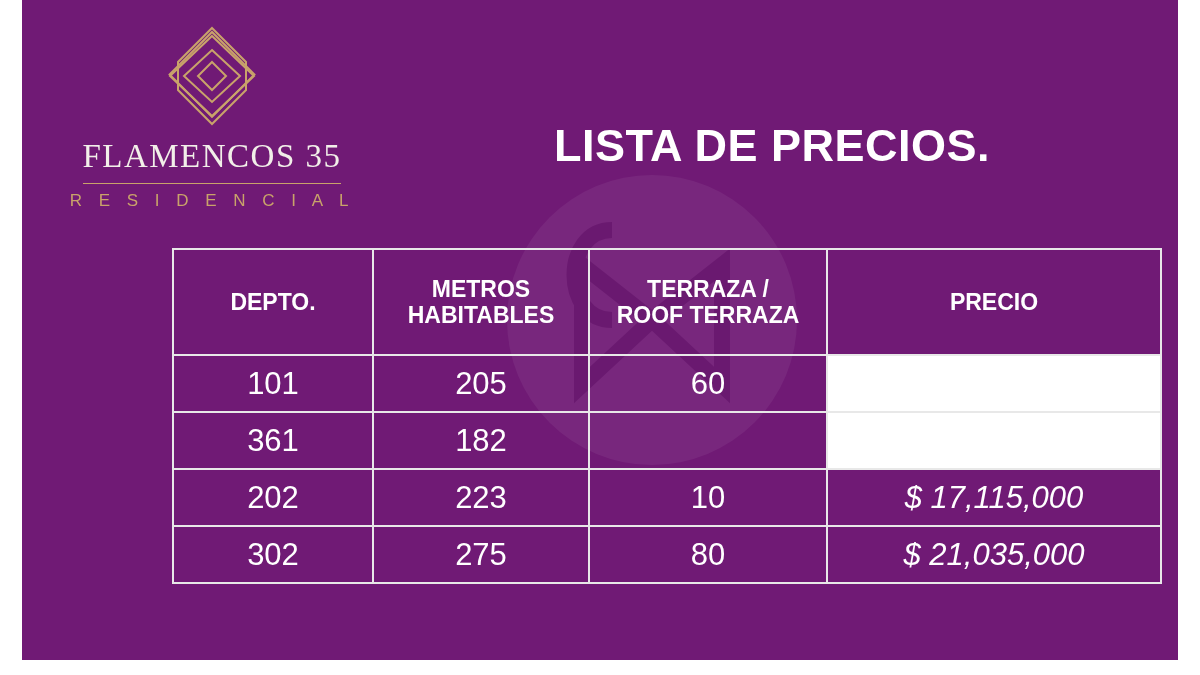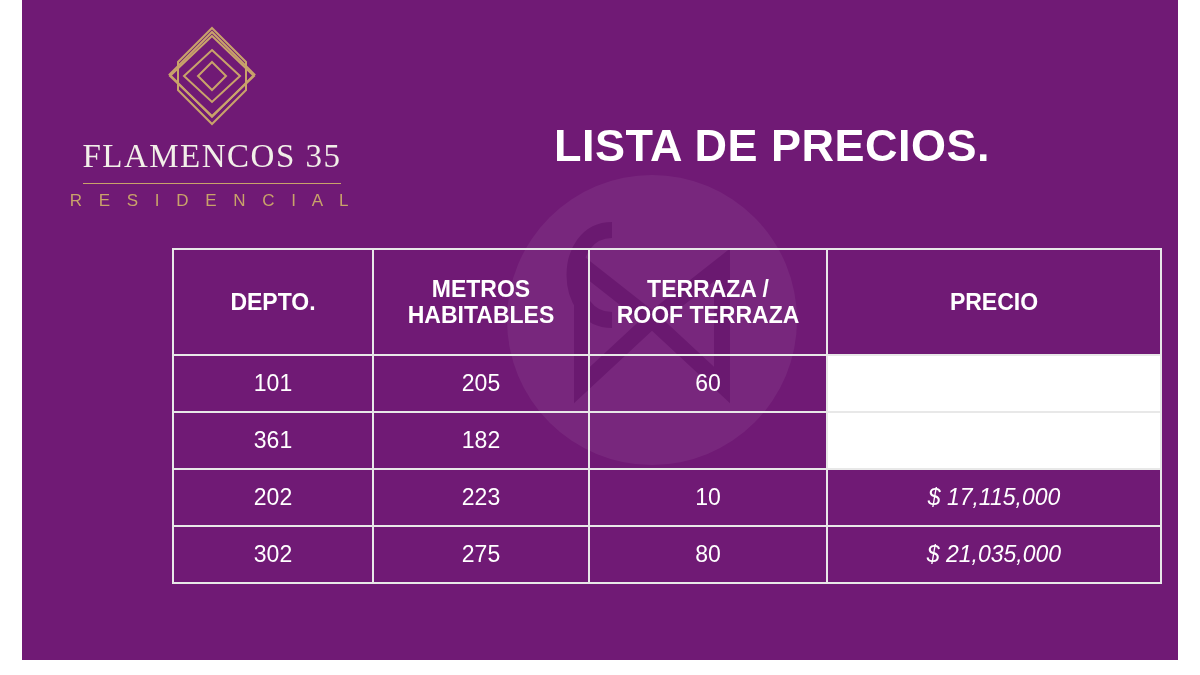--- a/index.html
+++ b/index.html
@@ -89,21 +89,21 @@
     border-collapse: collapse;
     width: 988px;
     table-layout: fixed;
     margin-top: 12px;
   }
   table.price th,
   table.price td {
     border: 2px solid #e8e8e8;
     text-align: center;
     color: #ffffff;
-    font-size: 23px;
+    font-size: 31px;
     padding: 0;
     height: 55px;
     vertical-align: middle;
   }
   table.price thead th {
     height: 104px;
     font-size: 23px;
     font-weight: bold;
     line-height: 1.15;
   }

